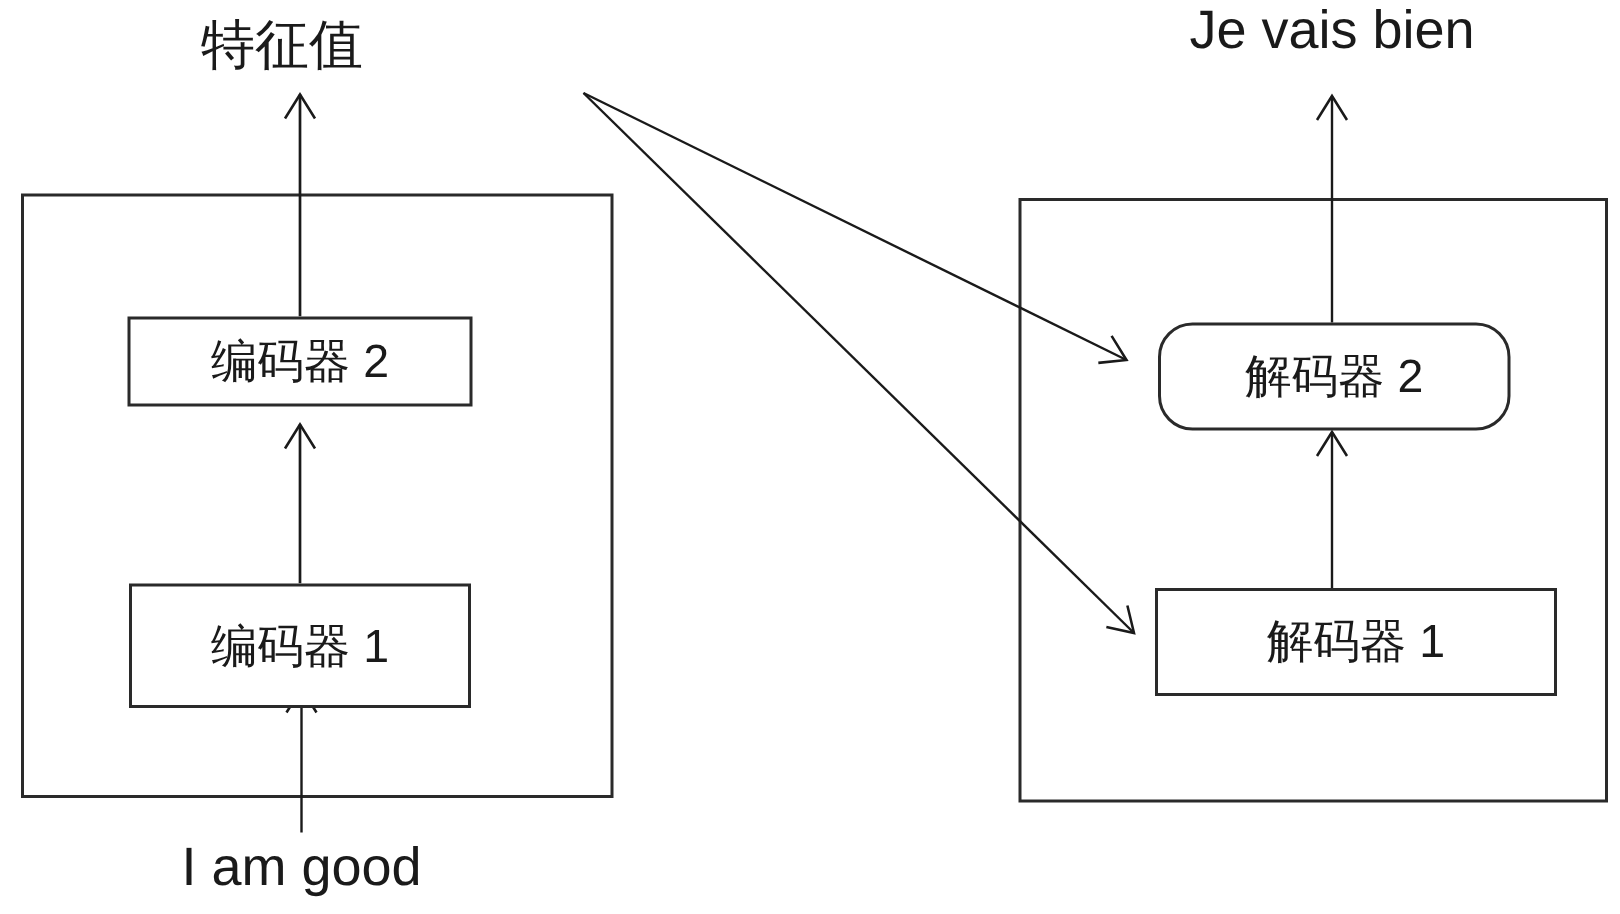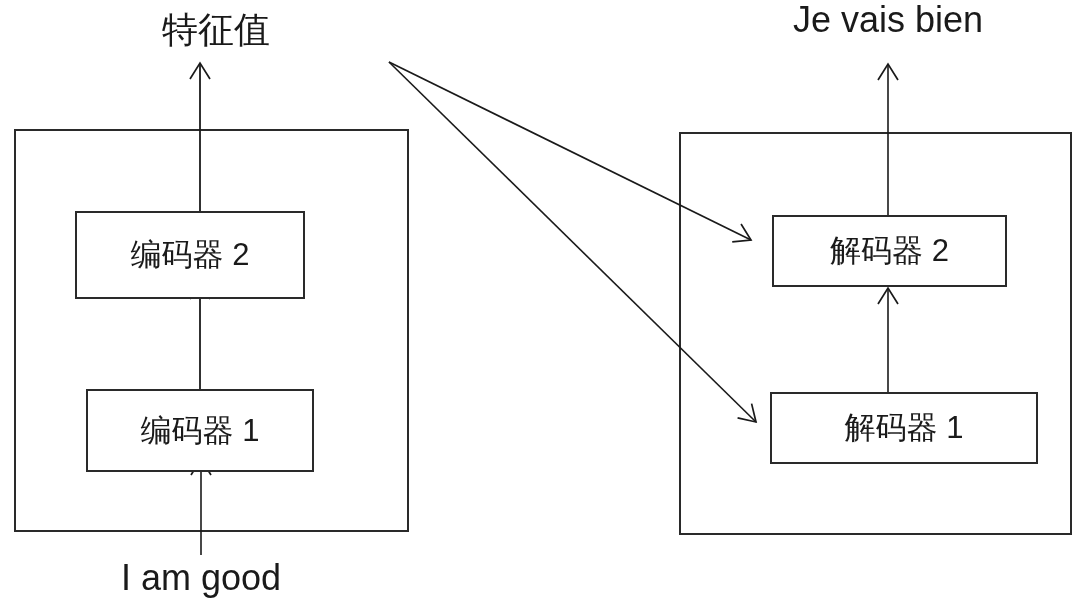--- a/index.html
+++ b/index.html
@@ -65,33 +65,33 @@
     <line x1="200" y1="389" x2="200" y2="283" stroke="#1a1a1a" stroke-width="1.8" marker-end="url(#openArrow)"></line>
     <line x1="200" y1="211" x2="200" y2="63" stroke="#1a1a1a" stroke-width="1.8" marker-end="url(#openArrow)"></line>
 
     <line x1="888" y1="392" x2="888" y2="288" stroke="#1a1a1a" stroke-width="1.6" marker-end="url(#openArrow)"></line>
     <line x1="888" y1="215" x2="888" y2="64" stroke="#1a1a1a" stroke-width="1.6" marker-end="url(#openArrow)"></line>
 
     <line x1="389" y1="62" x2="751" y2="240" stroke="#1a1a1a" stroke-width="1.6" marker-end="url(#openArrow)"></line>
     <line x1="389" y1="62" x2="756" y2="422" stroke="#1a1a1a" stroke-width="1.6" marker-end="url(#openArrow)"></line>
   </svg>
 
-  <div class="inner-box" style="left:75px; top:211px; width:230px; height:88px;">
+  <div class="inner-box" style="left:85px; top:211px; width:230px; height:60px;">
     <span class="box-label">编码器 2</span>
   </div>
   <div class="inner-box" style="left:86px; top:389px; width:228px; height:83px;">
     <span class="box-label">编码器 1</span>
   </div>
 
-  <div class="inner-box" style="left:772px; top:215px; width:235px; height:72px;">
+  <div class="inner-box" style="left:772px; top:215px; width:235px; height:72px;border-radius:23px;">
     <span class="box-label">解码器 2</span>
   </div>
   <div class="inner-box" style="left:770px; top:392px; width:268px; height:72px;">
     <span class="box-label">解码器 1</span>
   </div>
 
-  <div class="text-label" style="left:216px; top:10px;">特征值</div>
+  <div class="text-label" style="left:188px; top:10px;">特征值</div>
 
   <div class="text-label" style="left:888px; top:0;">Je vais bien</div>
 
   <div class="text-label" style="left:201px; top:558px;">I am good</div>
 
 </div>
 
 </body></html>

